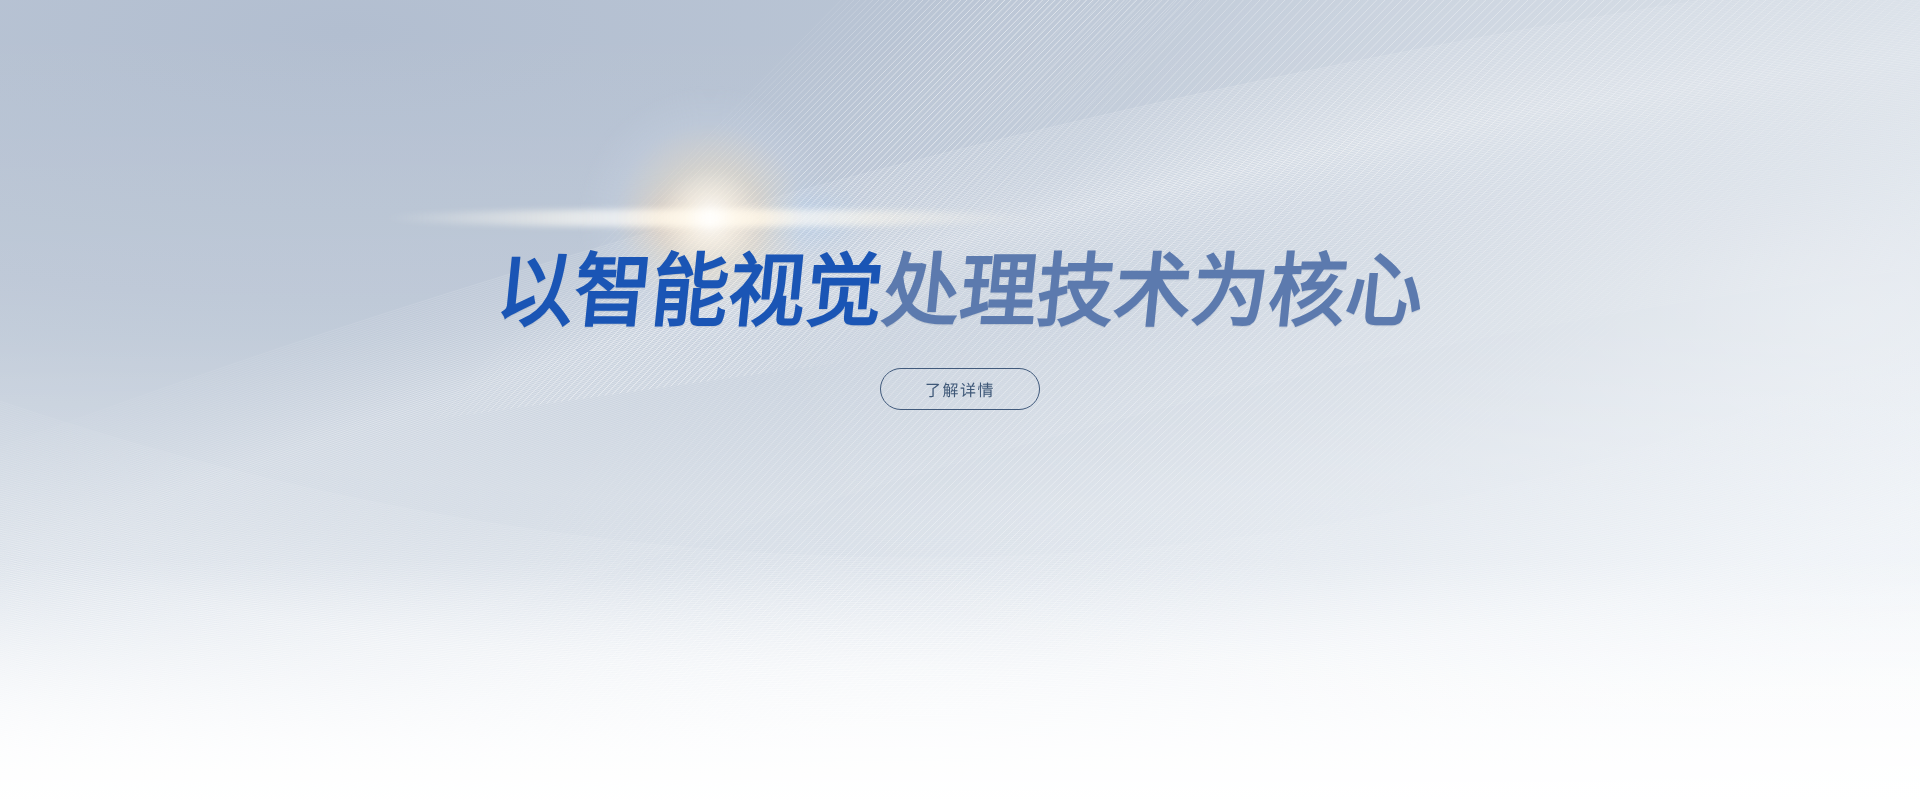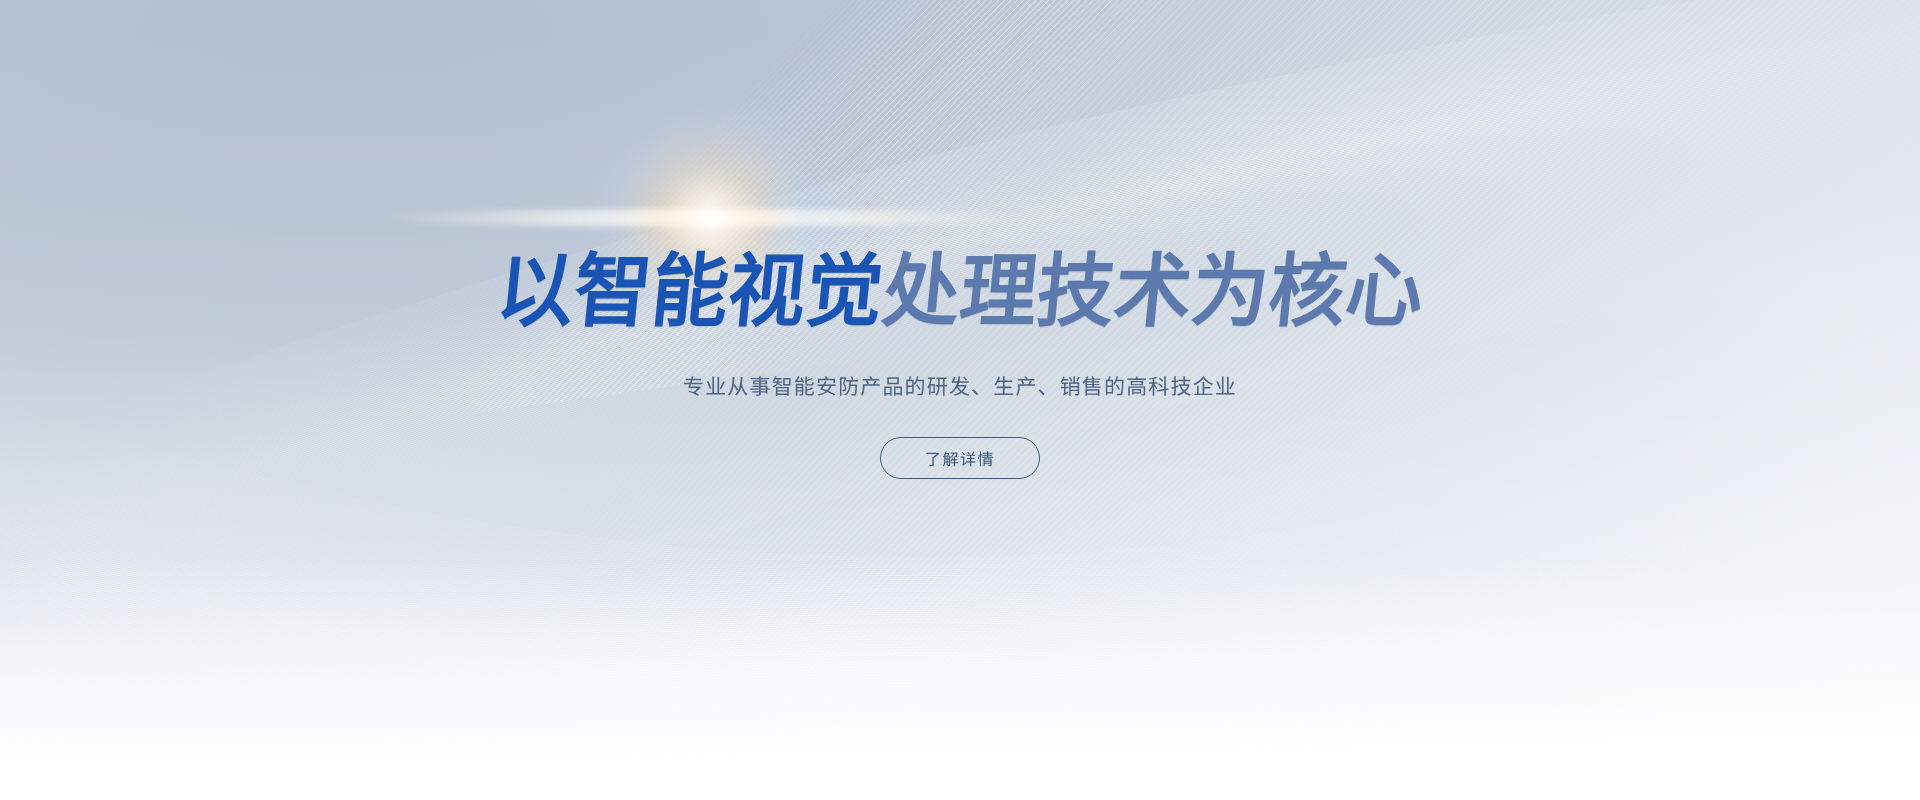--- a/index.html
+++ b/index.html
@@ -1237,18 +1237,17 @@
     <div class="flare__streak"></div>
     <div class="flare__core"></div>
   </div>
 
   <div class="content">
 
     <h1 class="headline">
       <span class="seg-a">以智能视觉</span><span class="seg-b">处理技术为核心</span>
     </h1>
 
-    <p class="subtitle">专业从事智能安防产品的研发、生产、销售的高科技企业</p>
 
     <div class="cta">了解详情</div>
 
   </div>
 </div>
 
 </body></html>

